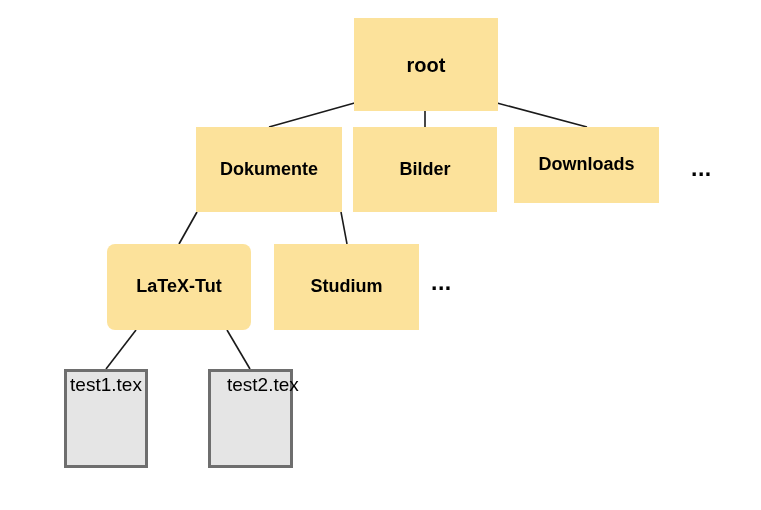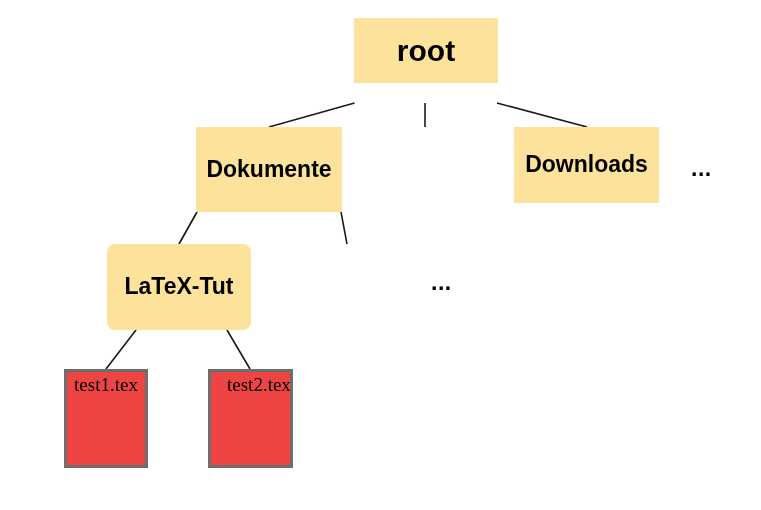--- a/index.html
+++ b/index.html
@@ -26,45 +26,44 @@
     stroke: #1a1a1a;
     stroke-width: 1.6;
   }
   .folder {
     position: absolute;
     background: #fce29b;
     display: flex;
     align-items: center;
     justify-content: center;
     font-weight: bold;
-    font-size: 23px;
+    font-size: 18px;
     line-height: 1.1;
     white-space: nowrap;
   }
   #node-root {
-    left: 354px; top: 18px; width: 144px; height: 65px;
-    font-size: 30px;
+    left: 354px; top: 18px; width: 144px; height: 93px;
+    font-size: 20px;
   }
   #node-dokumente  { left: 196px; top: 127px; width: 146px; height: 85px; }
   #node-bilder     { left: 353px; top: 127px; width: 144px; height: 85px; }
   #node-downloads  { left: 514px; top: 127px; width: 145px; height: 76px; }
   #node-latex-tut  { left: 107px; top: 244px; width: 144px; height: 86px; border-radius: 8px; }
   #node-studium    { left: 274px; top: 244px; width: 145px; height: 86px; }
   .file {
     position: absolute;
-    background: #ef4444;
+    background: #e5e5e5;
     border: 3px solid #6e6e6e;
     box-sizing: border-box;
     text-align: center;
     font-size: 19px;
     line-height: 23px;
     font-weight: normal;
     padding-top: 1px;
     white-space: nowrap;
-    font-family: Liberation Serif, serif;
   }
   #node-test1 { left: 64px;  top: 369px; width: 84px; height: 99px; }
   #node-test2 { left: 208px; top: 369px; width: 85px; height: 99px; padding-left: 16px; }
   .ellipsis {
     position: absolute;
     font-weight: bold;
     font-size: 23px;
     line-height: 23px;
     letter-spacing: 0.5px;
     white-space: nowrap;
@@ -84,27 +83,29 @@
     <line x1="197" y1="212" x2="179" y2="244"></line>
     <line x1="341" y1="212" x2="347" y2="244"></line>
     <line x1="136" y1="330" x2="106" y2="369"></line>
     <line x1="227" y1="330" x2="250" y2="369"></line>
   </svg>
 
   <div class="folder" id="node-root">root</div>
 
   <div class="folder" id="node-dokumente">Dokumente</div>
 
+  <div class="folder" id="node-bilder">Bilder</div>
 
   <div class="folder" id="node-downloads">Downloads</div>
 
   <div class="ellipsis" id="ellipsis-level1">...</div>
 
   <div class="folder" id="node-latex-tut">LaTeX-Tut</div>
 
+  <div class="folder" id="node-studium">Studium</div>
 
   <div class="ellipsis" id="ellipsis-level2">...</div>
 
   <div class="file" id="node-test1">test1.tex</div>
 
   <div class="file" id="node-test2">test2.tex</div>
 
 </div>
 
 </body></html>

